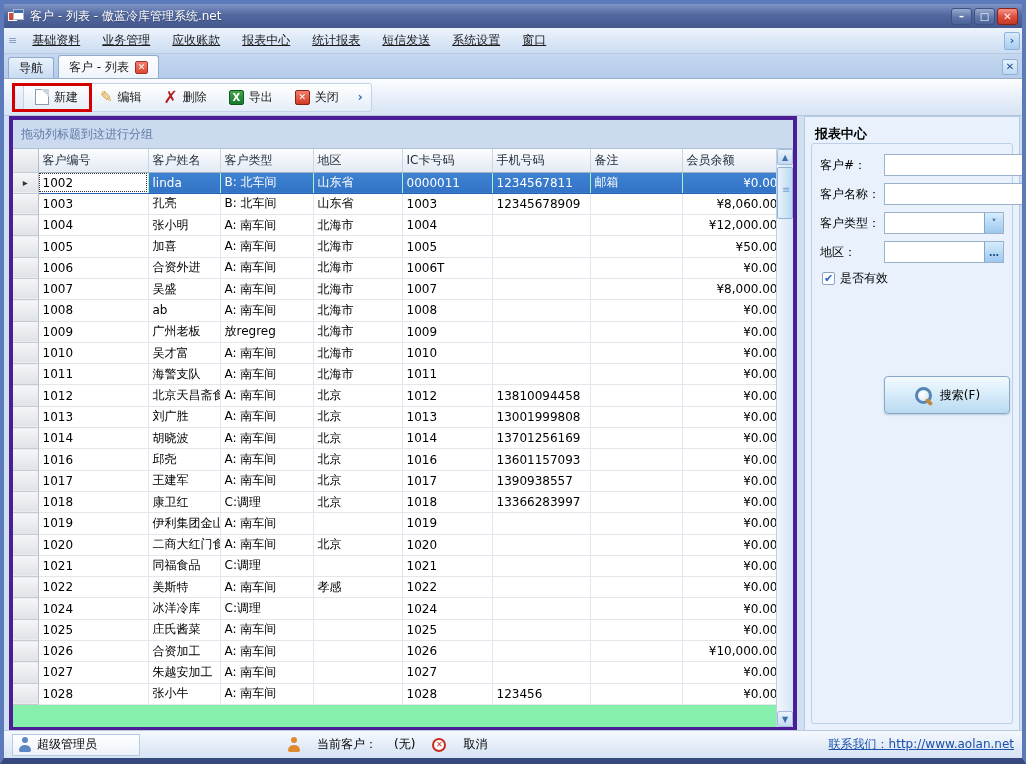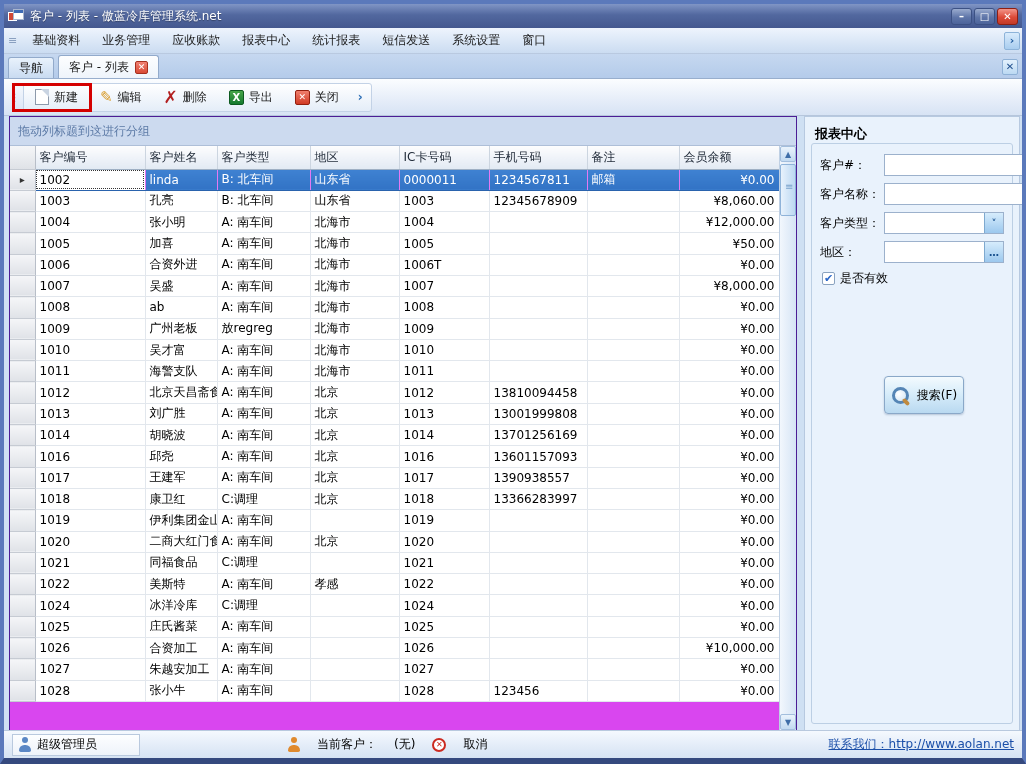--- a/index.html
+++ b/index.html
@@ -32,21 +32,21 @@
   }
   .win-btn.close { background:linear-gradient(180deg,#f2968a 0%,#dd4a38 55%,#c23a28 100%); border-color:#8e1f12; }
 
   
   .menubar {
     height:26px; flex:0 0 26px; display:flex; align-items:center;
     background:linear-gradient(180deg,#eef4fd 0%,#dce8f7 50%,#cbdcf1 100%);
     border-bottom:1px solid #b9c9e0; font-size:12px; color:#1a1a1a; padding:0 2px;
   }
   .menu-grip { color:#8aa0c0; font-size:11px; margin:0 4px 0 2px; }
-  .menu-item { padding:3px 8px; margin:0 3px; border-radius:2px; cursor:default; white-space:nowrap; }
+  .menu-item { padding:3px 8px; margin:0 3px; border-radius:2px; cursor:default; white-space:nowrap;text-decoration:underline; }
   .menu-overflow {
     margin-left:auto; width:16px; height:18px; display:flex; align-items:center; justify-content:center;
     background:linear-gradient(180deg,#d9ebfc,#a9cdef); border:1px solid #8db3d9; border-radius:2px;
     color:#1f5a9e; font-weight:bold; font-size:11px;
   }
 
   
   .tabstrip {
     height:25px; flex:0 0 25px; display:flex; align-items:flex-end; padding:0 4px;
     background:linear-gradient(180deg,#c6d8f0 0%,#b4cbea 100%);
@@ -90,21 +90,21 @@
   .icon-closebox { width:15px; height:15px; border-radius:2px; background:linear-gradient(180deg,#ef7f6d,#d13a24); border:1px solid #931f0e; color:#fff; font-size:9px; font-weight:bold; text-align:center; line-height:13px; }
   .tb-overflow { color:#2a6db5; font-weight:bold; font-size:12px; padding:0 4px; }
   .annotation-box { position:absolute; left:8px; top:4px; width:80px; height:29px; border:3px solid #d40000; pointer-events:none; }
 
   
   .content { flex:1; position:relative; background:#cfe0f3; overflow:hidden; }
 
   
   .grid-panel {
     position:absolute; left:5px; top:0; width:788px; height:615px;
-    border:1px solid #4c1d95; background:#d946ef; overflow:hidden;
+    border:4px solid #4c1d95; background:#86efac; overflow:hidden;
   }
   .group-hint {
     height:29px; background:#ccdaef; color:#5c7aa6; font-size:12px;
     display:flex; align-items:center; padding:0 8px; border-bottom:1px solid #aebfd8;
   }
   .grid-scroll { position:absolute; left:0; top:29px; right:17px; bottom:0; overflow:hidden; }
   table.grid { border-collapse:collapse; table-layout:fixed; width:769px; font-size:12px; }
   table.grid th {
     height:23px; font-weight:normal; text-align:left; padding:0 4px; color:#1f2937;
     background:linear-gradient(180deg,#fdfdfe 0%,#eef2f8 55%,#e2eaf3 100%);
@@ -144,21 +144,21 @@
   .sp-combo { flex:1; display:flex; height:22px; border:1px solid #9cb1cc; background:#fff; }
   .sp-combo .fill { flex:1; }
   .combo-btn {
     width:19px; height:20px; display:flex; align-items:center; justify-content:center;
     background:linear-gradient(180deg,#d6ecfc 0%,#9cc8ee 100%); border-left:1px solid #7ea9cf;
     color:#174f8d; font-size:10px; font-weight:bold;
   }
   .sp-check { display:flex; align-items:center; gap:5px; margin:4px 0 0 2px; font-size:12px; }
   .checkbox { width:13px; height:13px; background:#fff; border:1px solid #8aa3c0; border-radius:2px; color:#2a66c8; font-size:11px; font-weight:bold; line-height:11px; text-align:center; }
   .search-btn {
-    position:absolute; left:72px; top:232px; width:80px; height:38px; border-radius:4px;
+    position:absolute; left:72px; top:232px; width:126px; height:38px; border-radius:4px;
     border:1px solid #8aa8c8; box-shadow:0 1px 2px rgba(60,90,130,.3);
     background:linear-gradient(180deg,#f3fafe 0%,#d8edfa 45%,#b9d9f0 100%);
     display:flex; align-items:center; justify-content:center; gap:7px; font-size:12px; color:#000;
   }
   .mag-icon { width:19px; height:19px; position:relative; }
   .mag-icon::before { content:''; position:absolute; left:1px; top:1px; width:11px; height:11px; border:3px solid #5585b5; border-radius:50%; background:radial-gradient(circle at 35% 35%,#fff,#cfe4f5); }
   .mag-icon::after { content:''; position:absolute; right:0; bottom:1px; width:8px; height:4px; background:#c08a3e; border-radius:2px; transform:rotate(45deg); }
 
   
   .statusbar {

